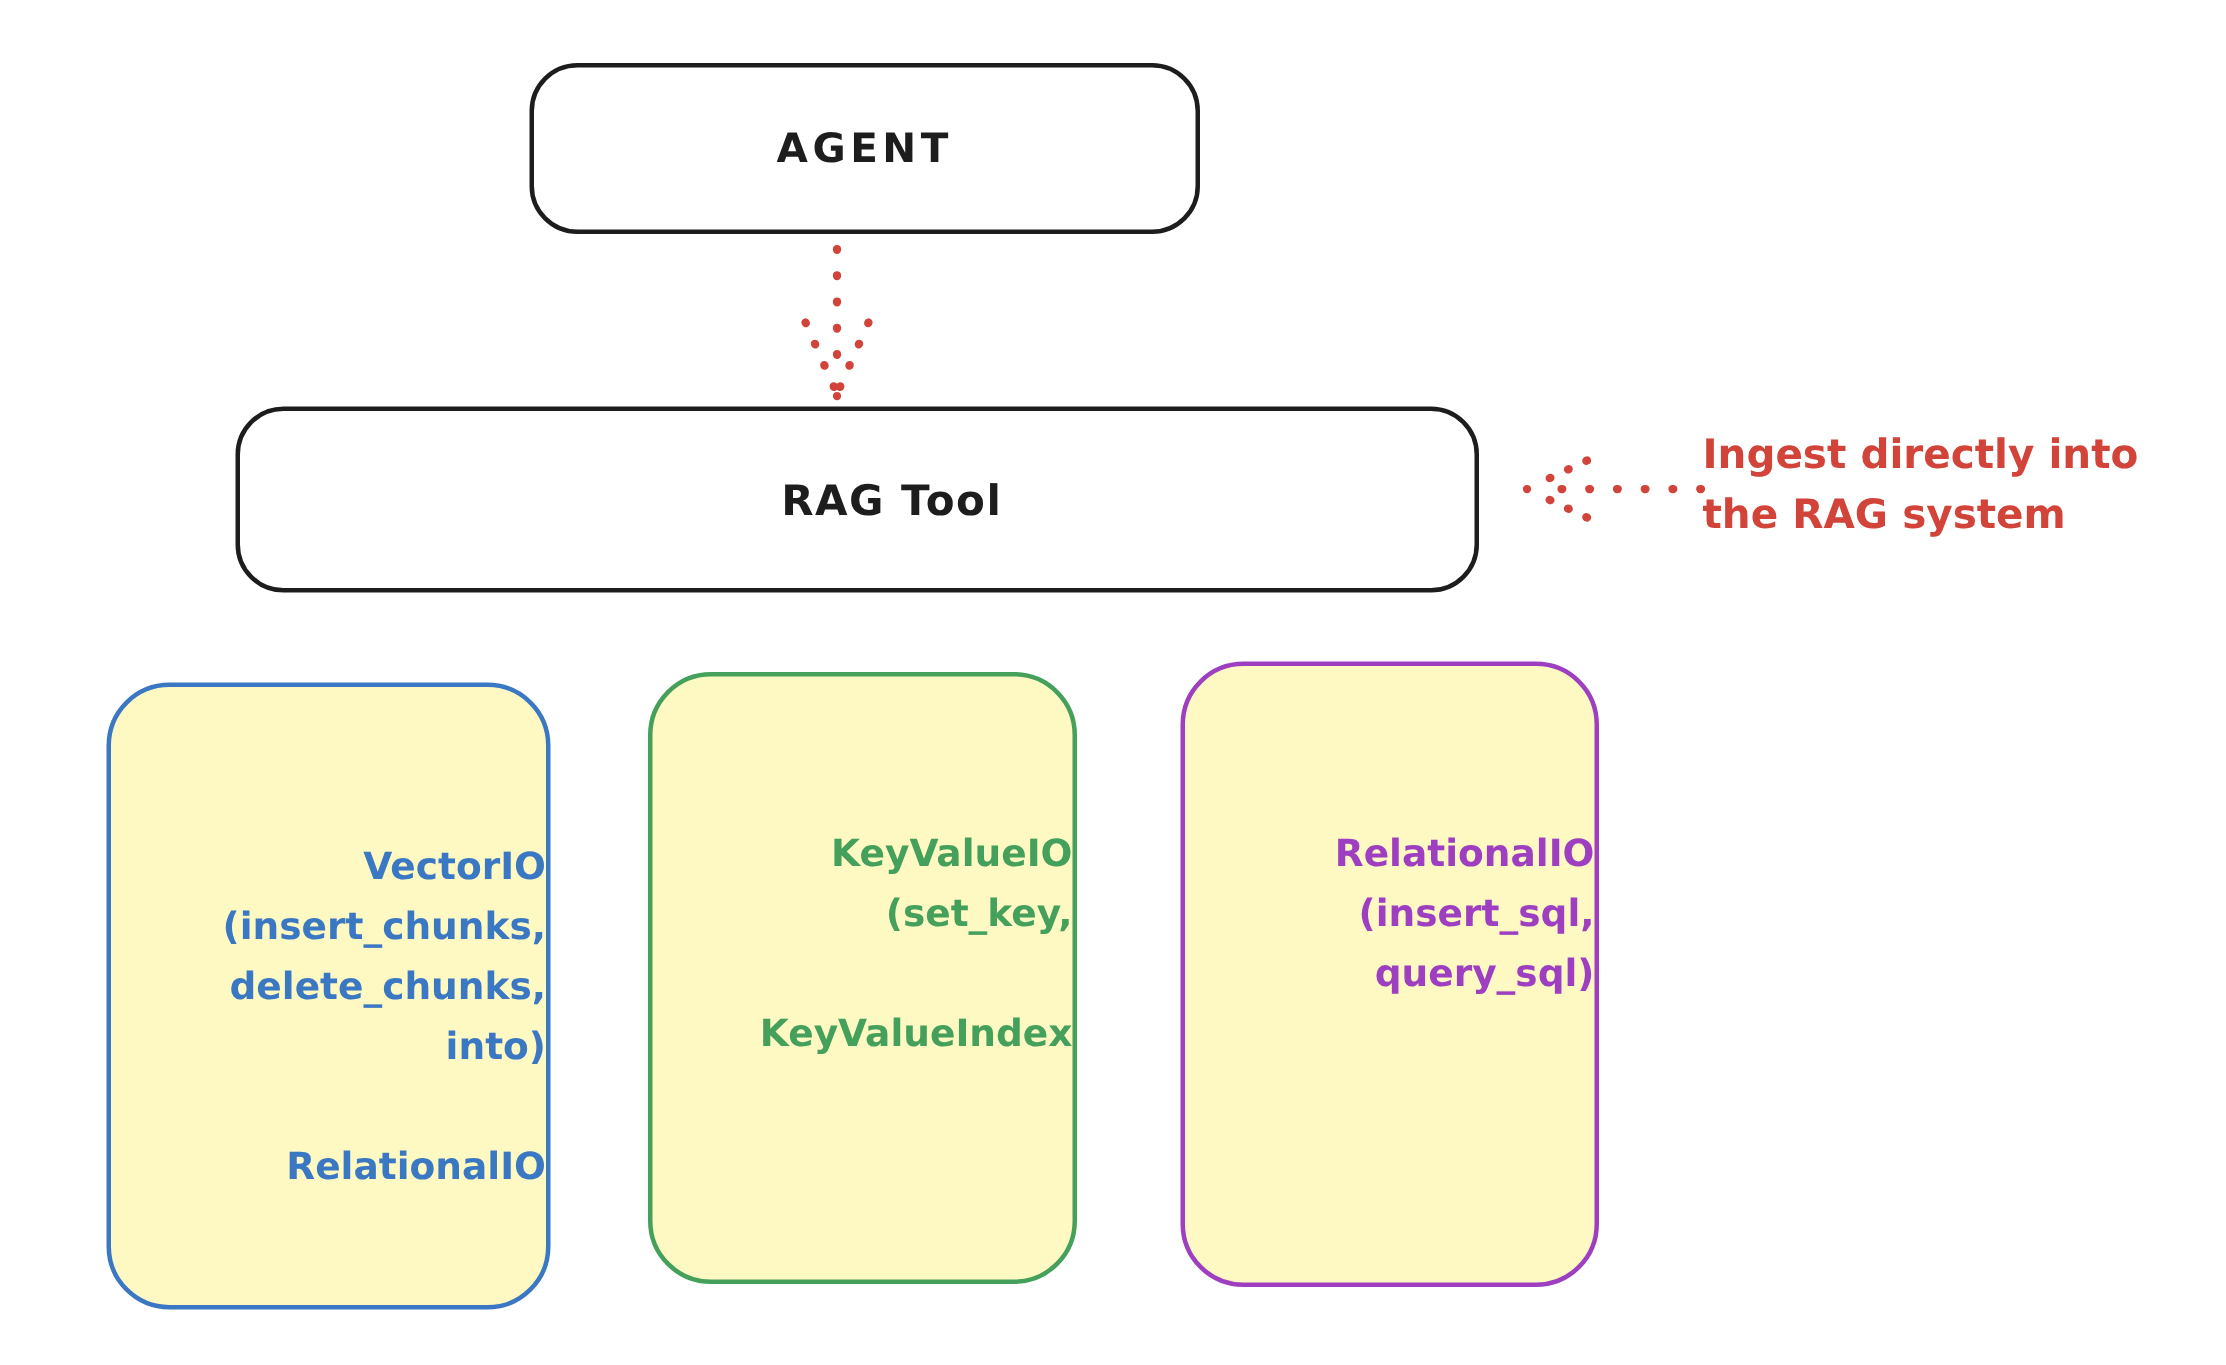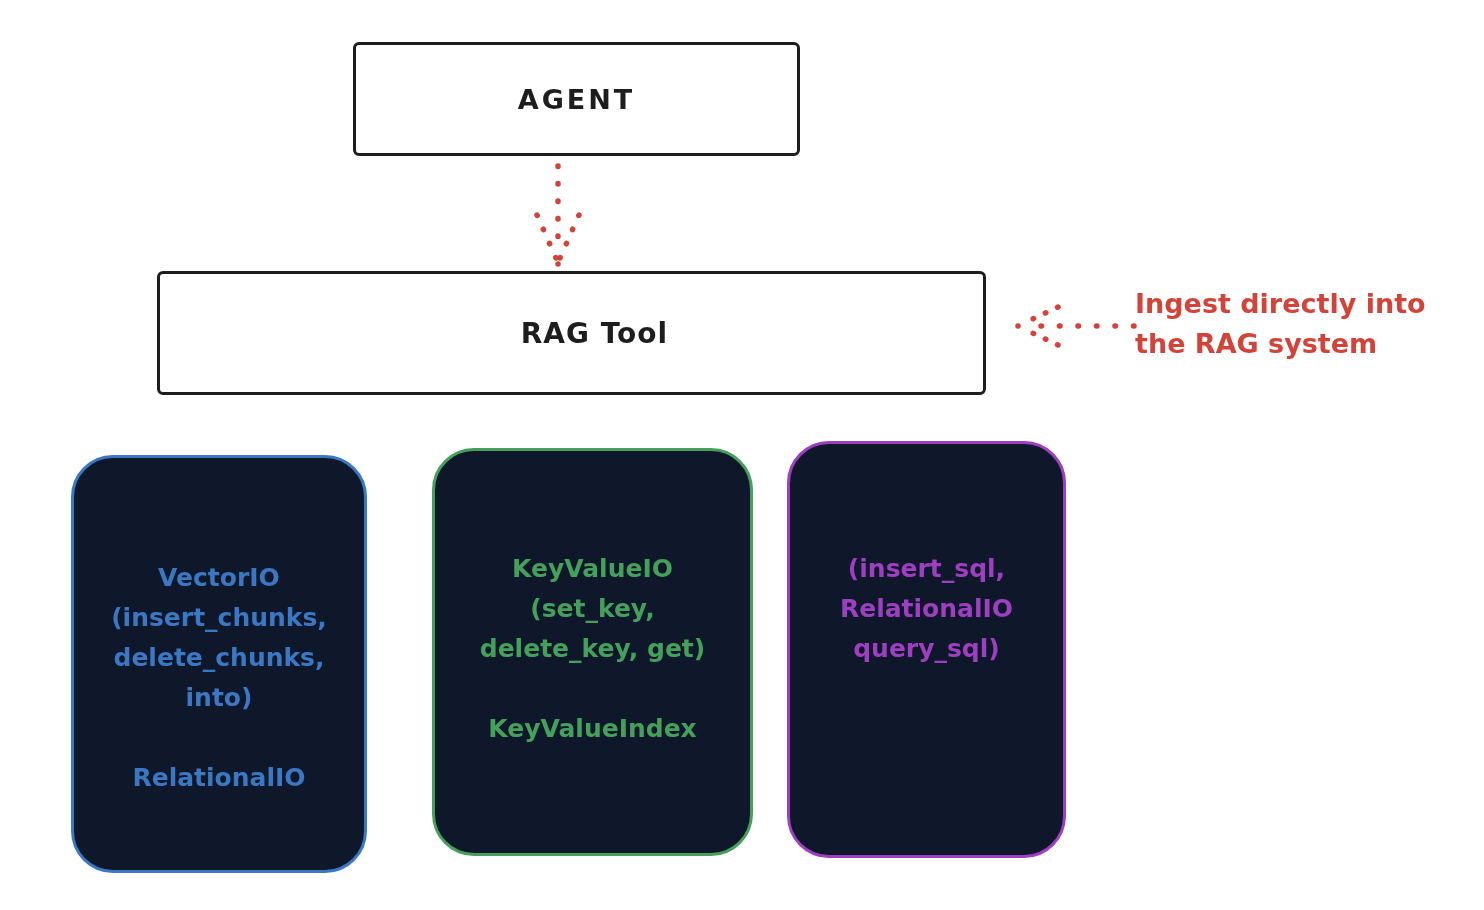--- a/index.html
+++ b/index.html
@@ -14,49 +14,49 @@
   .node {
     position: absolute;
     display: flex;
     align-items: center;
     justify-content: center;
     background: #ffffff;
     box-sizing: border-box;
   }
   .node-black {
     border: 3.5px solid #1d1d1d;
-    border-radius: 6px;
+    border-radius: 32px;
     color: #1d1d1d;
     justify-content: center;
   }
   .agent-node {
     left: 353px; top: 42px; width: 447px; height: 114px;
     font-size: 27px; font-weight: 700; letter-spacing: 3px;
   }
   .rag-node {
     left: 157px; top: 271px; width: 829px; height: 124px;
     font-size: 28px; font-weight: 600; letter-spacing: 1px; padding-left: 46px;
   }
   .store-box {
     position: absolute;
-    background: #0f172a;
+    background: #fef9c3;
     box-sizing: border-box;
     border-radius: 42px;
     border: 3.5px solid;
-    text-align: center;
+    text-align: right;
     font-size: 25px;
     font-weight: 600;
   }
   .store-box .line {
     height: 40px;
     line-height: 40px;
     white-space: nowrap;
   }
   .vector-box  { left: 71px;  top: 455px; width: 296px; height: 418px; border-color: #3b78c4; color: #3b78c4; padding-top: 100px; }
-  .keyvalue-box{ left: 432px; top: 448px; width: 321px; height: 408px; border-color: #44a05b; color: #44a05b; padding-top: 98px; }
+  .keyvalue-box{ left: 432px; top: 448px; width: 286px; height: 408px; border-color: #44a05b; color: #44a05b; padding-top: 98px; }
   .relational-box { left: 787px; top: 441px; width: 279px; height: 417px; border-color: #9d3fc0; color: #9d3fc0; padding-top: 105px; }
   .annotation {
     position: absolute;
     left: 1135px; top: 284px; width: 340px;
     color: #d2443a;
     font-size: 27px;
     font-weight: 700;
     text-align: left;
     line-height: 40px;
   }
@@ -105,25 +105,24 @@
     <div class="line">(insert_chunks,</div>
     <div class="line">delete_chunks,</div>
     <div class="line">into)</div>
     <div class="line"></div>
     <div class="line">RelationalIO</div>
   </div>
 
   <div class="store-box keyvalue-box">
     <div class="line">KeyValueIO</div>
     <div class="line">(set_key,</div>
-    <div class="line">delete_key, get)</div>
     <div class="line"></div>
     <div class="line">KeyValueIndex</div>
   </div>
 
   <div class="store-box relational-box">
+    <div class="line">RelationalIO</div>
     <div class="line">(insert_sql,</div>
-    <div class="line">RelationalIO</div>
     <div class="line">query_sql)</div>
     <div class="line"></div>
   </div>
 
 </div>
 
 </body></html>

